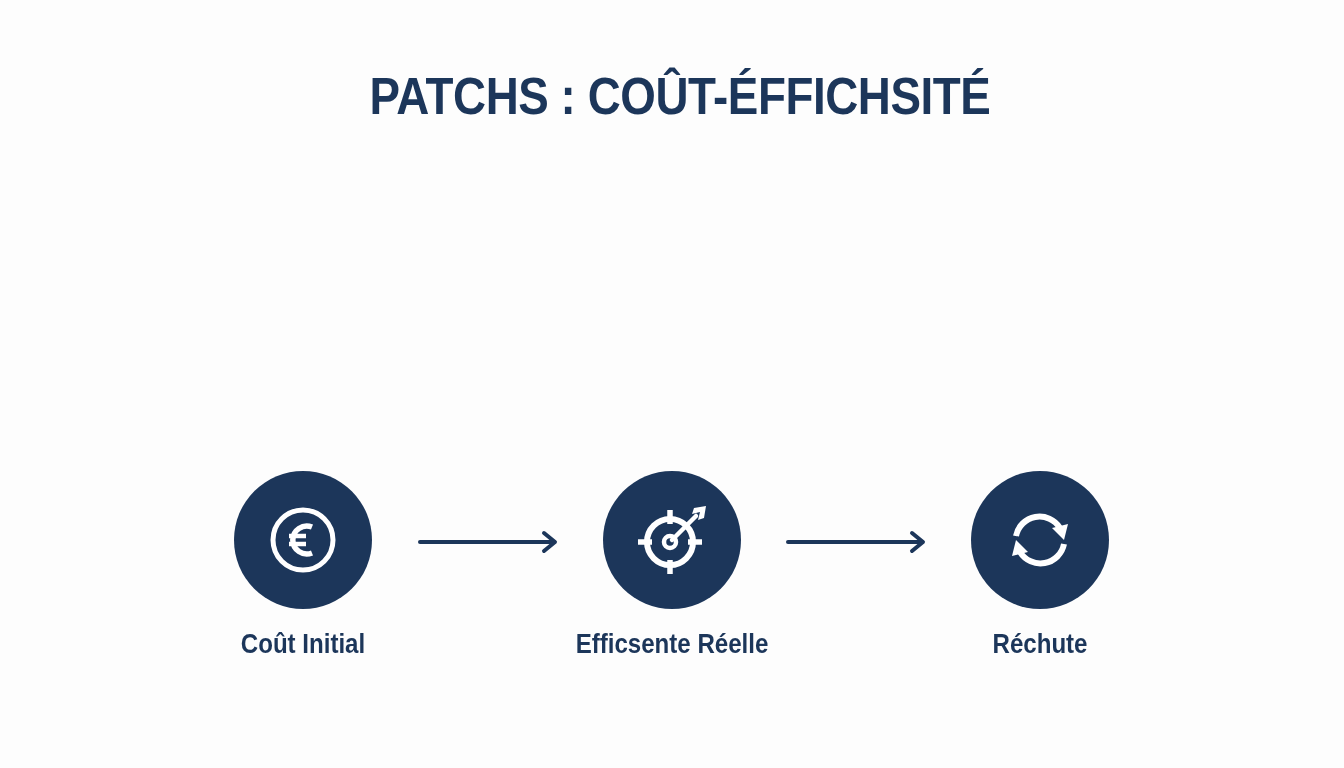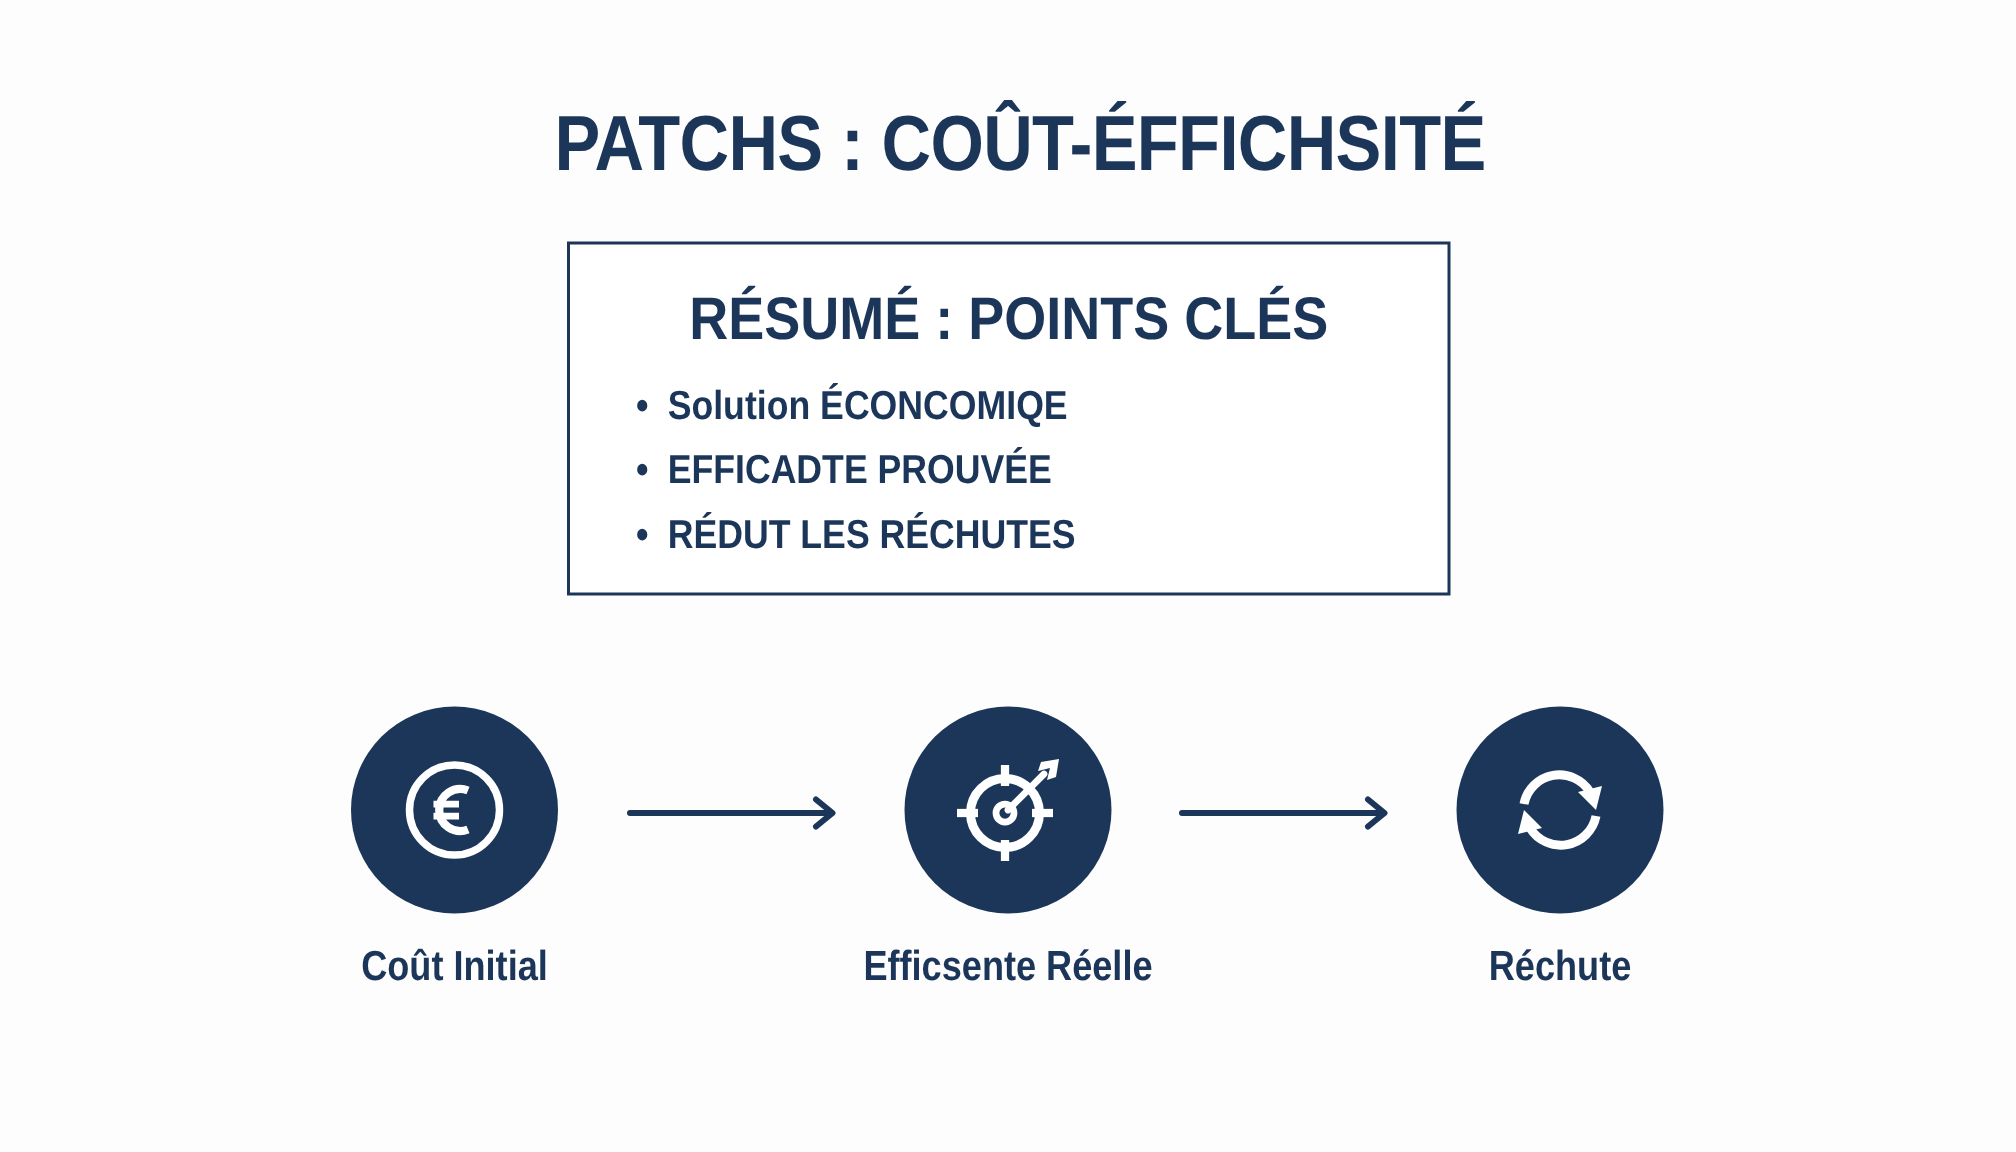--- a/index.html
+++ b/index.html
@@ -76,34 +76,20 @@
     }
     .arrow { position: absolute; }
   </style>
 </head>
 <body>
 
 <div class="page">
 
   <h1 class="main-title">PATCHS : COÛT-ÉFFICHSITÉ</h1>
 
-  <div class="summary-box">
-    <h2 class="summary-title">RÉSUMÉ : POINTS CLÉS</h2>
-    <ul class="summary-list">
-      <li>
-        <span class="bullet">•</span><span>Solution ÉCONCOMIQE</span>
-      </li>
-      <li>
-        <span class="bullet">•</span><span>EFFICADTE PROUVÉE</span>
-      </li>
-      <li>
-        <span class="bullet">•</span><span>RÉDUT LES RÉCHUTES</span>
-      </li>
-    </ul>
-  </div>
 
   <div class="flow-node" style="left:234px; top:471px;">
     <svg width="70" height="70" viewBox="0 0 70 70">
       <circle cx="35" cy="35" r="30" fill="none" stroke="#ffffff" stroke-width="5"></circle>
       <path d="M44 22 A14 14 0 1 0 44 48" fill="none" stroke="#ffffff" stroke-width="5.5" stroke-linecap="butt"></path>
       <line x1="21" y1="31" x2="38" y2="31" stroke="#ffffff" stroke-width="4.5"></line>
       <line x1="21" y1="39" x2="38" y2="39" stroke="#ffffff" stroke-width="4.5"></line>
     </svg>
   </div>
   <div class="flow-label" style="left:153px; top:628px;">Coût Initial</div>

